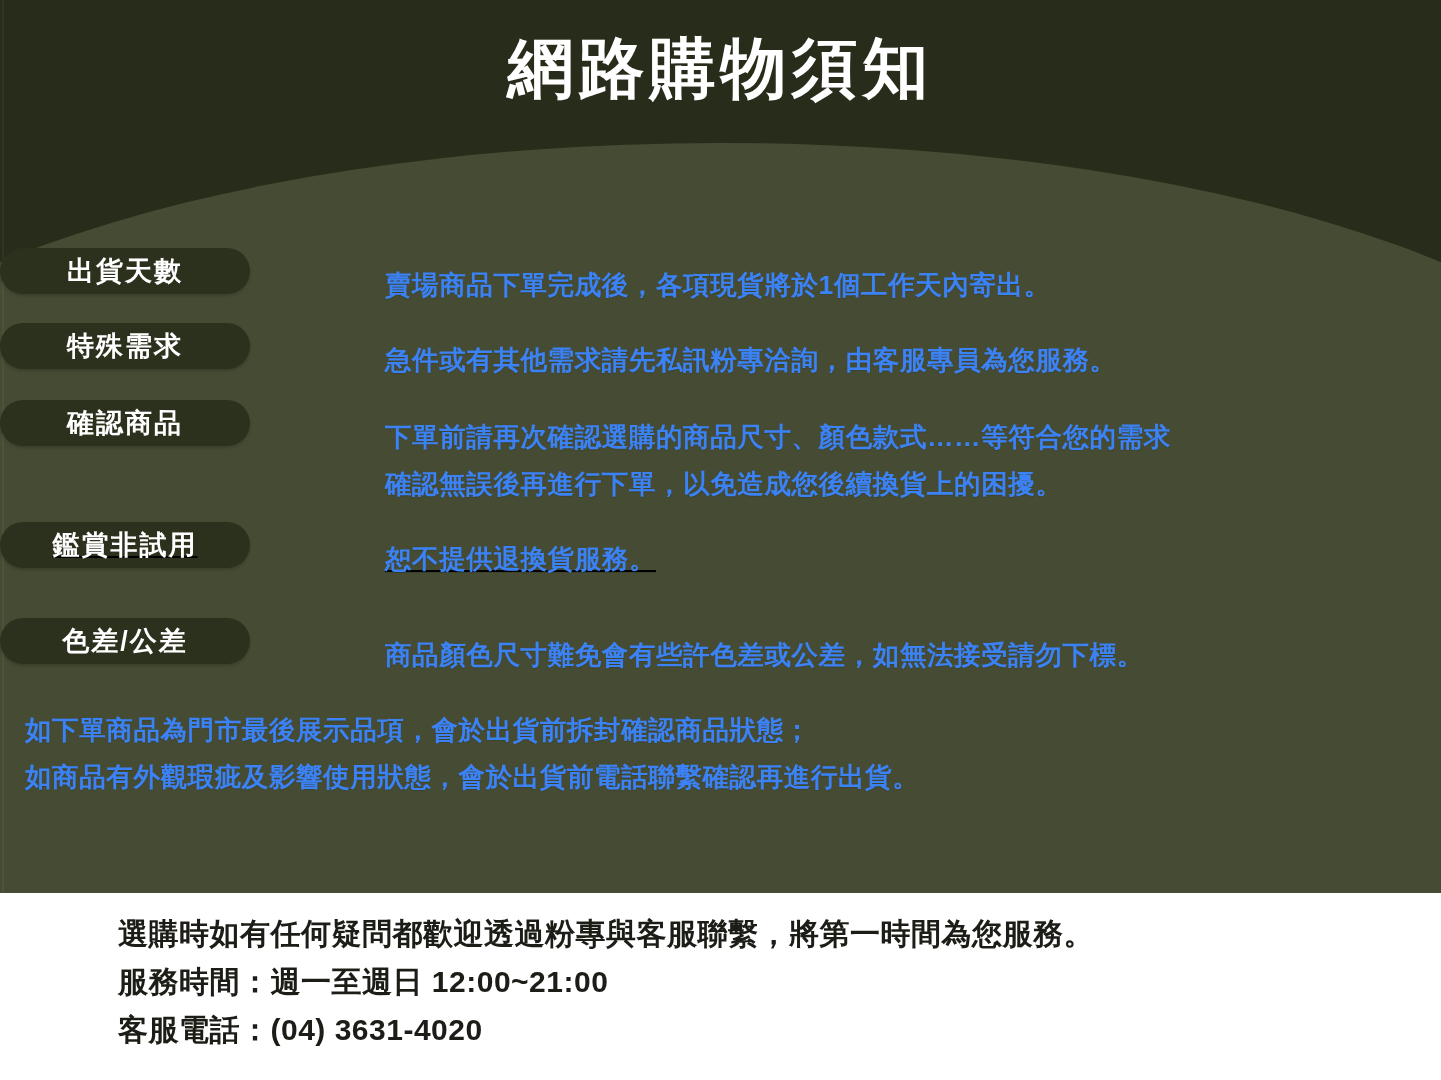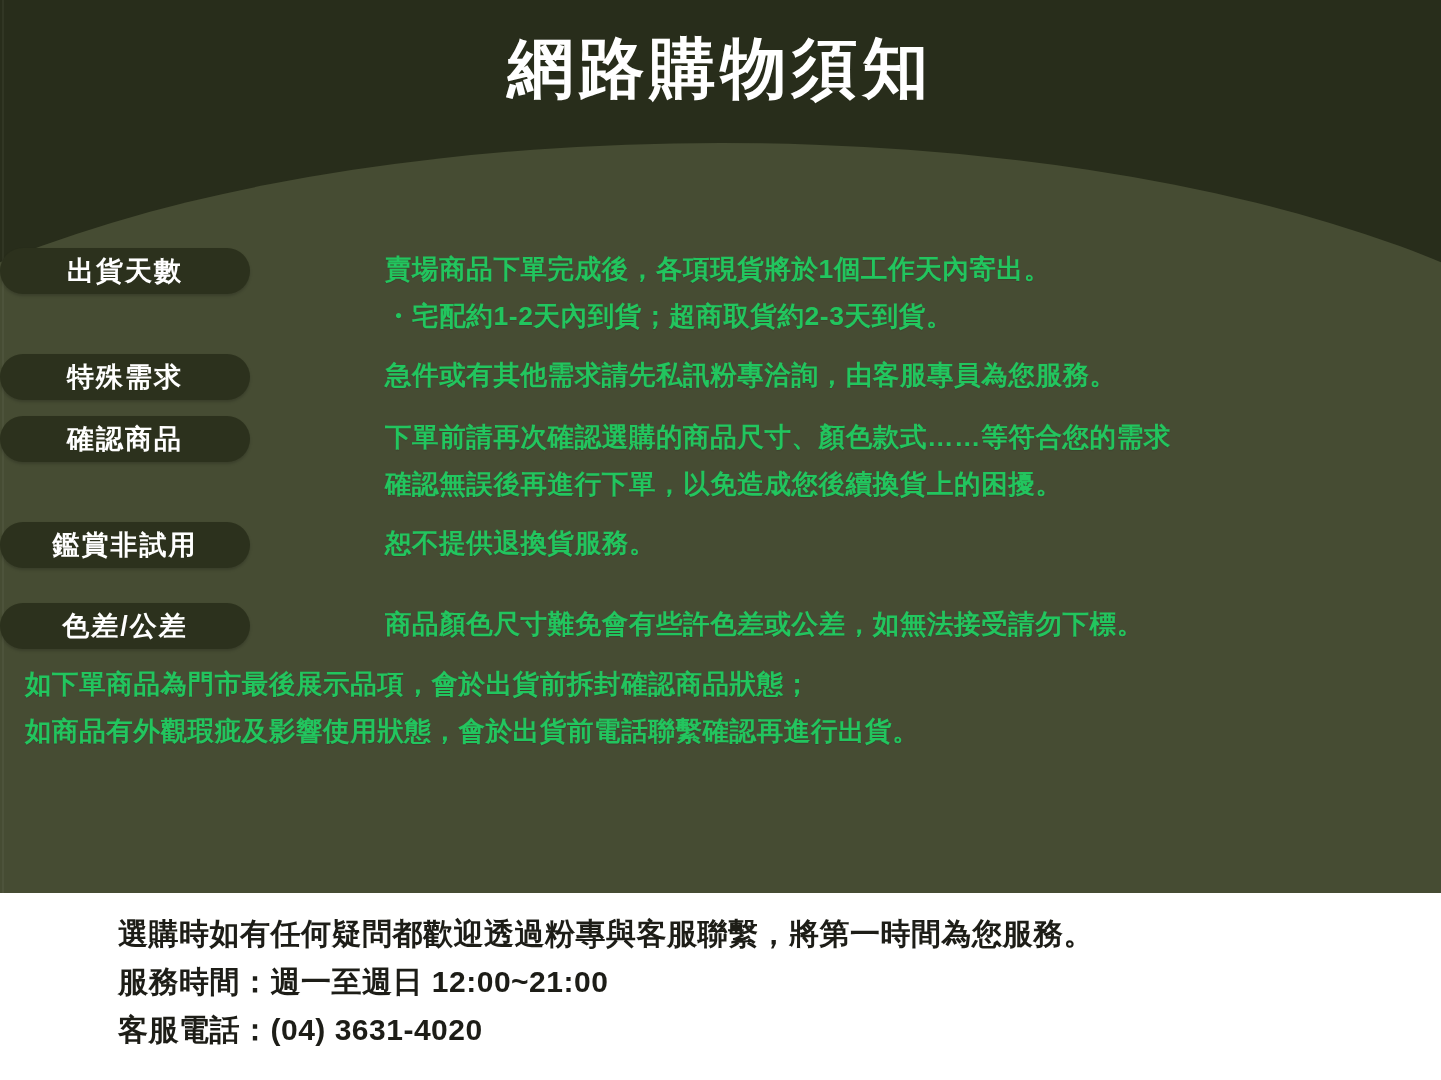--- a/index.html
+++ b/index.html
@@ -93,34 +93,35 @@
     text-align: center;
     font-size: 27px;
     font-weight: 700;
     letter-spacing: 2px;
     box-shadow: 0 2px 3px rgba(0,0,0,0.18);
     white-space: nowrap;
   }
   .body-col {
     flex: 1 1 auto;
     padding-left: 25px;
-    color: #22c55e;
+    color: #3b82f6;
+    margin-top: 16px;
   }
   .body-line {
     font-size: 26.5px;
     font-weight: 700;
     line-height: 47px;
     letter-spacing: 0.6px;
     white-space: nowrap;
     text-shadow: 0 1px 1px rgba(0,0,0,0.12);
   }
   .row.r1 { margin-bottom: 12px; }
   .row.r2 { margin-bottom: 14px; }
   .row.r3 { margin-bottom: 12px; }
-  .row.r4 { margin-bottom: 33px; }
+  .row.r4 { margin-bottom: 33px; text-decoration: underline; }
   .row.r5 { margin-bottom: 12px; }
   .row.r6 { margin-bottom: 0; }
 
   
   #footer {
     position: absolute;
     left: 0;
     top: 893px;
     width: 1441px;
     height: 187px;
@@ -152,21 +153,20 @@
     <div id="title">網路購物須知</div>
 
     <div id="rows">
 
       <div class="row r1">
         <div class="pill-wrap">
           <div class="pill">出貨天數</div>
         </div>
         <div class="body-col">
           <div class="body-line">賣場商品下單完成後，各項現貨將於1個工作天內寄出。</div>
-          <div class="body-line">・宅配約1-2天內到貨；超商取貨約2-3天到貨。</div>
         </div>
       </div>
 
       <div class="row r2">
         <div class="pill-wrap">
           <div class="pill">特殊需求</div>
         </div>
         <div class="body-col">
           <div class="body-line">急件或有其他需求請先私訊粉專洽詢，由客服專員為您服務。</div>
         </div>

